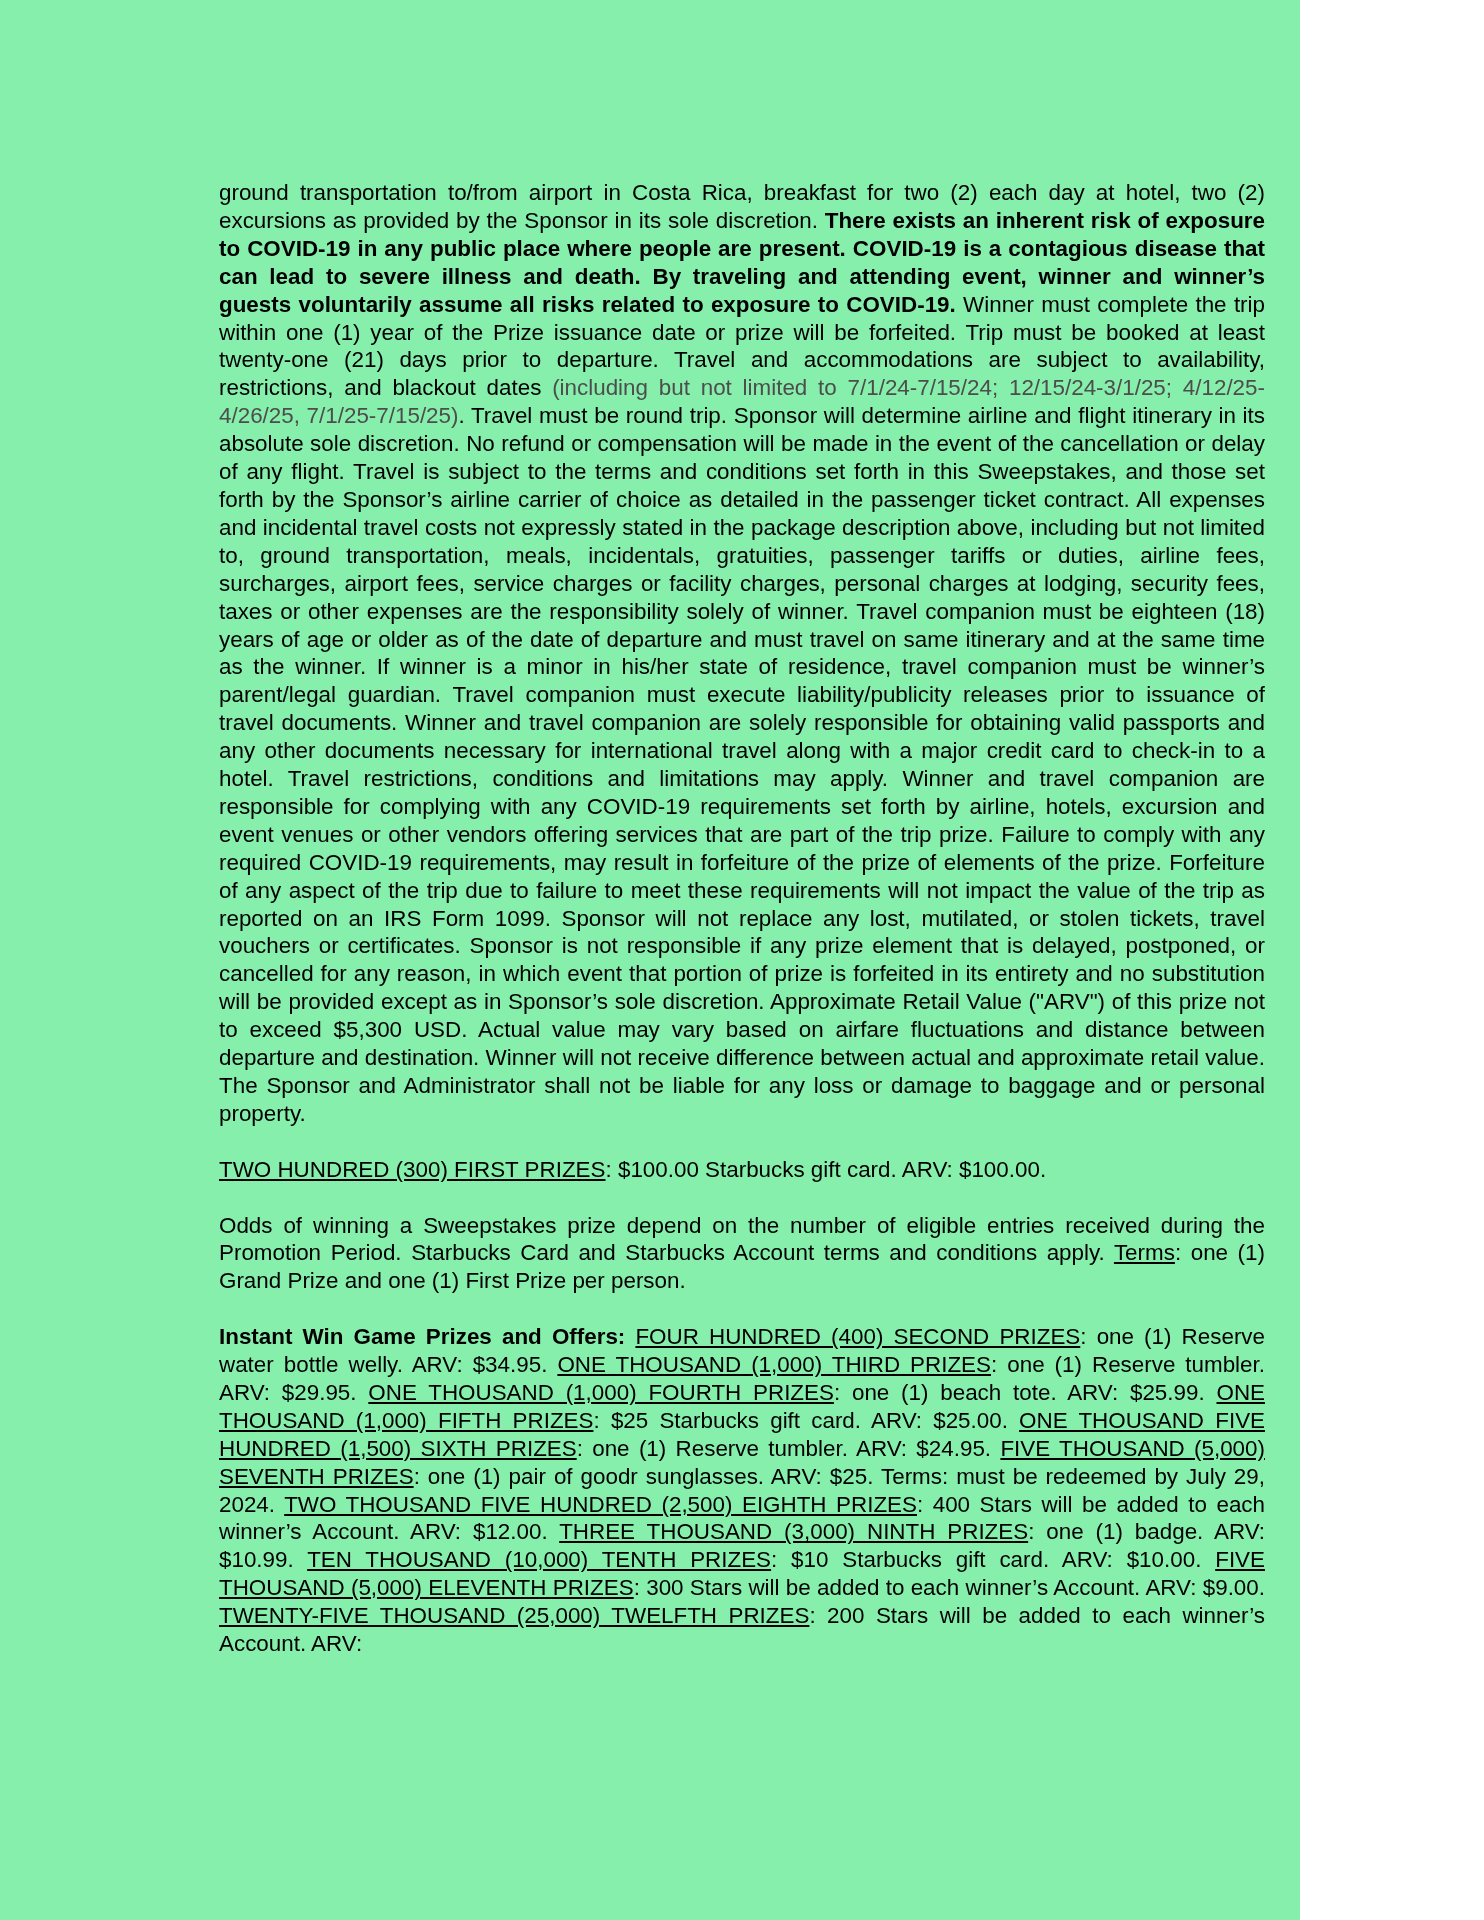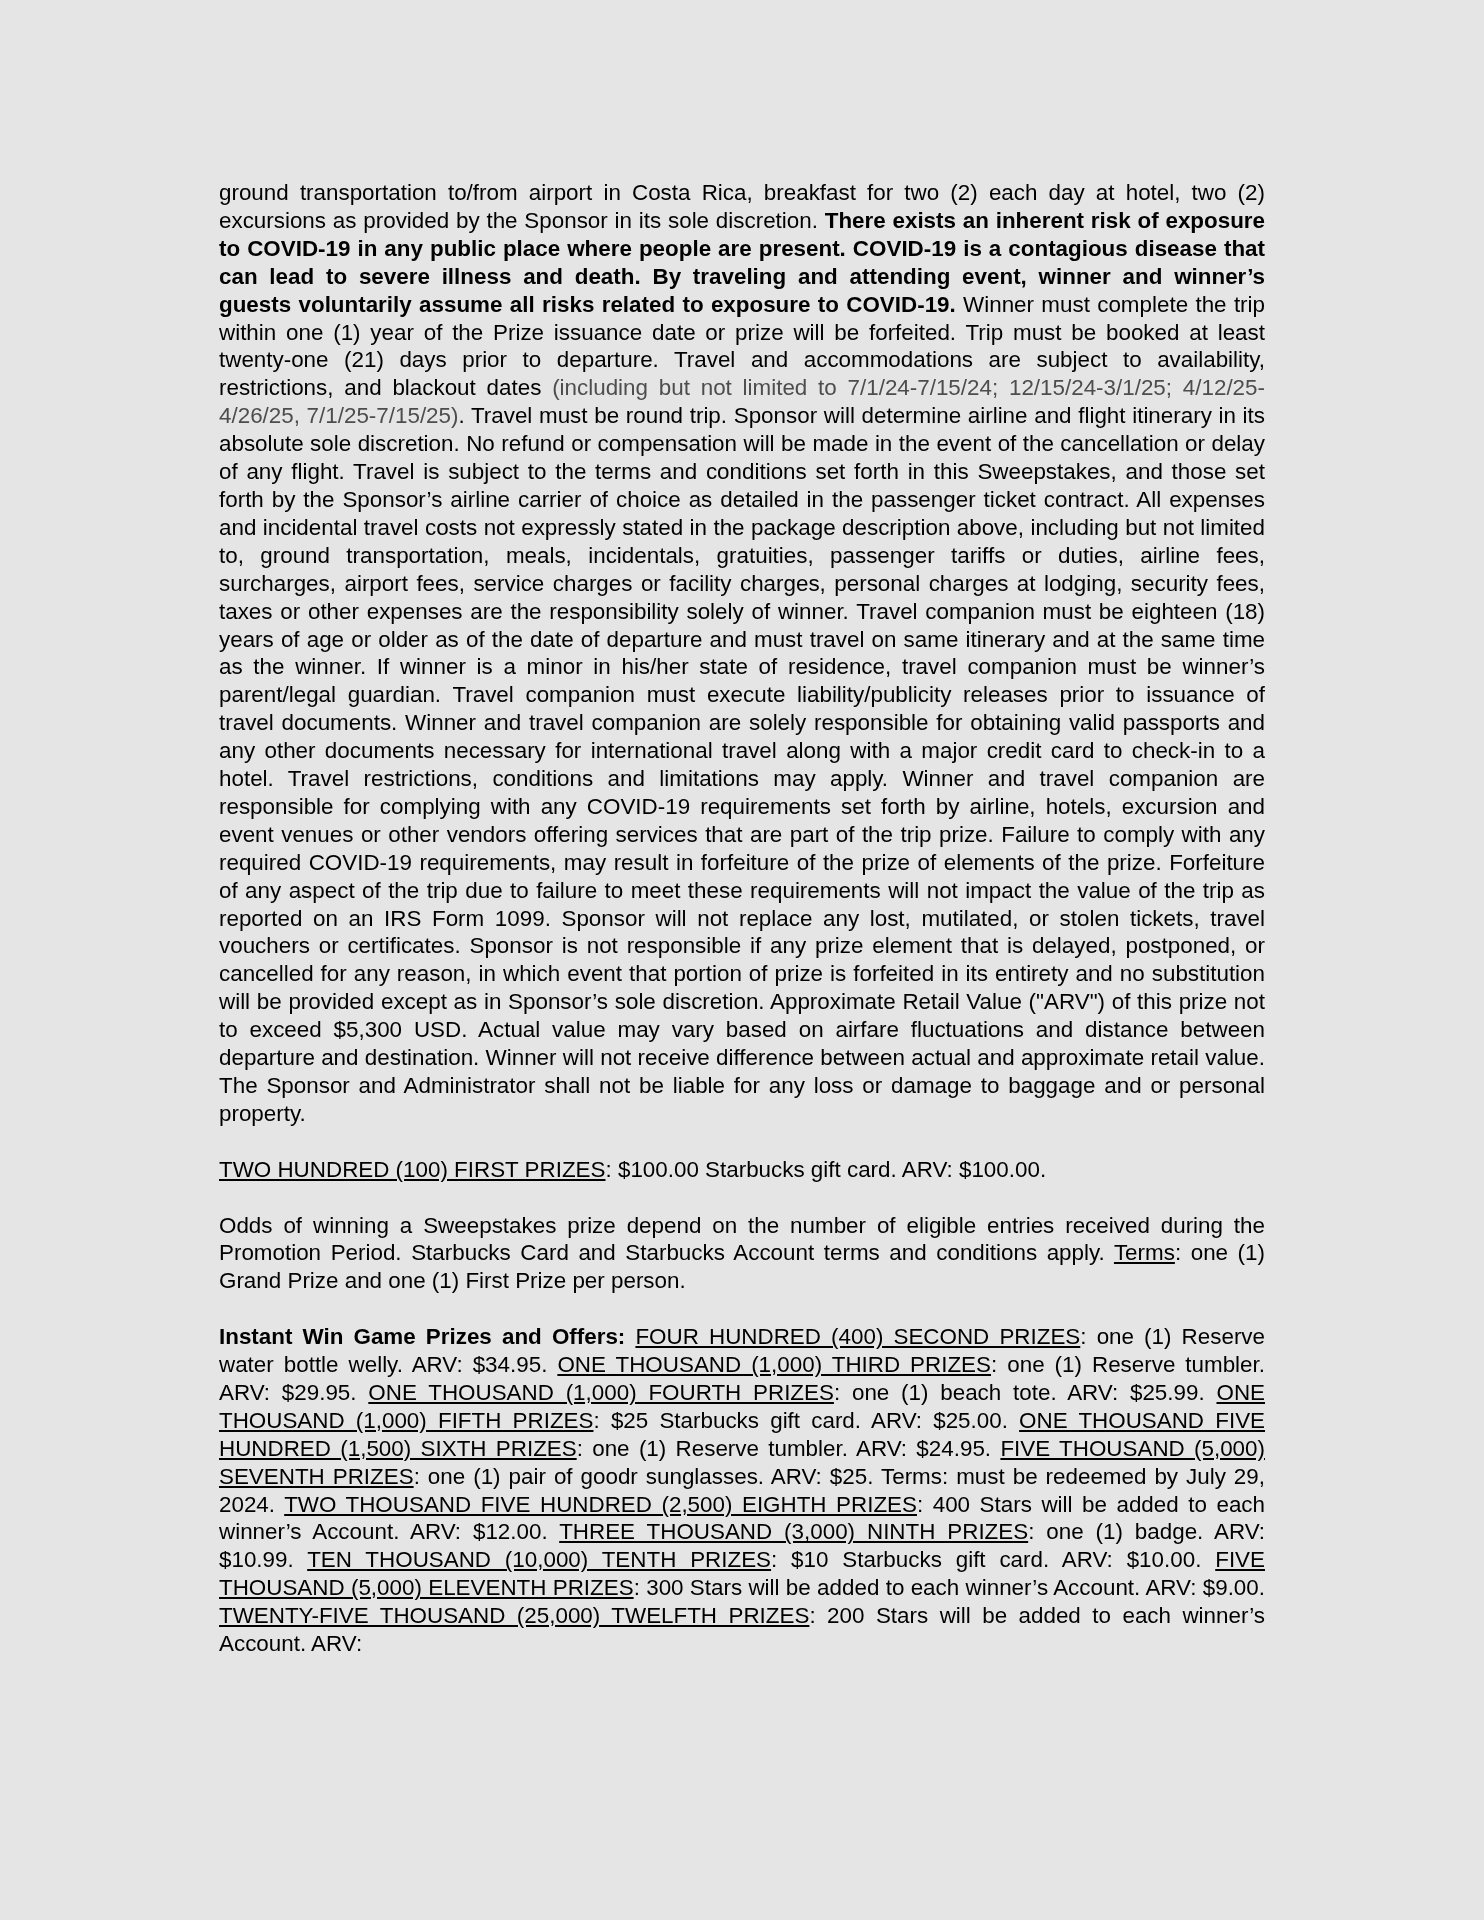--- a/index.html
+++ b/index.html
@@ -2,23 +2,23 @@
 <html><head>
 <meta charset="utf-8">
 <style>
   html, body {
     margin: 0;
     padding: 0;
     background: #ffffff;
   }
   .page {
     position: relative;
-    width: 1484px;
+    width: 1300px;
     height: 1920px;
-    background: #e5e5e5;
+    background: #86efac;
     overflow: hidden;
   }
   .content {
     position: absolute;
     left: 219px;
     top: 179px;
     width: 1046px;
     font-family: "Liberation Sans", sans-serif;
     font-size: 22.4px;
     line-height: 27.9px;
@@ -33,17 +33,17 @@
   .b { font-weight: bold; }
   .u { text-decoration: underline; }
   .muted { color: #4d4d4d; }
 </style>
 </head>
 <body>
 
 <div class="page">
   <div class="content">
       <p class="para"><span>ground transportation to/from airport in Costa Rica, breakfast for two (2) each day at hotel, two (2) excursions as provided by the Sponsor in its sole discretion. </span><span class="b">There exists an inherent risk of exposure to COVID-19 in any public place where people are present. COVID-19 is a contagious disease that can lead to severe illness and death. By traveling and attending event, winner and winner’s guests voluntarily assume all risks related to exposure to COVID-19.</span><span> Winner must complete the trip within one (1) year of the Prize issuance date or prize will be forfeited. Trip must be booked at least twenty-one (21) days prior to departure.  Travel and accommodations are subject to availability, restrictions, and blackout dates </span><span class="muted">(including but not limited to 7/1/24-7/15/24; 12/15/24-3/1/25; 4/12/25-4/26/25, 7/1/25-7/15/25)</span><span>.  Travel must be round trip.  Sponsor will determine airline and flight itinerary in its absolute sole discretion.  No refund or compensation will be made in the event of the cancellation or delay of any flight.  Travel is subject to the terms and conditions set forth in this Sweepstakes, and those set forth by the Sponsor’s airline carrier of choice as detailed in the passenger ticket contract.  All expenses and incidental travel costs not expressly stated in the package description above, including but not limited to, ground transportation, meals, incidentals, gratuities, passenger tariffs or duties, airline fees, surcharges, airport fees, service charges or facility charges, personal charges at lodging, security fees, taxes or other expenses are the responsibility solely of winner.  Travel companion must be eighteen (18) years of age or older as of the date of departure and must travel on same itinerary and at the same time as the winner.  If winner is a minor in his/her state of residence, travel companion must be winner’s parent/legal guardian.   Travel companion must execute liability/publicity releases prior to issuance of travel documents. Winner and travel companion are solely responsible for obtaining valid passports and any other documents necessary for international travel along with a major credit card to check-in to a hotel.  Travel restrictions, conditions and limitations may apply. Winner and travel companion are responsible for complying with any COVID-19 requirements set forth by airline, hotels, excursion and event venues or other vendors offering services that are part of the trip prize. Failure to comply with any required COVID-19 requirements, may result in forfeiture of the prize of elements of the prize.  Forfeiture of any aspect of the trip due to failure to meet these requirements will not impact the value of the trip as reported on an IRS Form 1099. Sponsor will not replace any lost, mutilated, or stolen tickets, travel vouchers or certificates.  Sponsor is not responsible if any prize element that is delayed, postponed, or cancelled for any reason, in which event that portion of prize is forfeited in its entirety and no substitution will be provided except as in Sponsor’s sole discretion. Approximate Retail Value ("ARV") of this prize not to exceed $5,300 USD.  Actual value may vary based on airfare fluctuations and distance between departure and destination.  Winner will not receive difference between actual and approximate retail value. The Sponsor and Administrator shall not be liable for any loss or damage to baggage and or personal property.</span></p>
-      <p class="para"><span class="u">TWO HUNDRED (100) FIRST PRIZES</span><span>: $100.00 Starbucks gift card. ARV: $100.00.</span></p>
+      <p class="para"><span class="u">TWO HUNDRED (300) FIRST PRIZES</span><span>: $100.00 Starbucks gift card. ARV: $100.00.</span></p>
       <p class="para"><span>Odds of winning a Sweepstakes prize depend on the number of eligible entries received during the Promotion Period. Starbucks Card and Starbucks Account terms and conditions apply. </span><span class="u">Terms</span><span>: one (1) Grand Prize and one (1) First Prize per person.</span></p>
       <p class="para"><span class="b">Instant Win Game Prizes and Offers: </span><span class="u">FOUR HUNDRED (400) SECOND PRIZES</span><span>: one (1) Reserve water bottle welly. ARV: $34.95.  </span><span class="u">ONE THOUSAND (1,000) THIRD PRIZES</span><span>: one (1) Reserve tumbler. ARV: $29.95. </span><span class="u">ONE THOUSAND (1,000) FOURTH PRIZES</span><span>: one (1) beach tote. ARV: $25.99.  </span><span class="u">ONE THOUSAND (1,000) FIFTH PRIZES</span><span>: $25 Starbucks gift card. ARV: $25.00.  </span><span class="u">ONE THOUSAND FIVE HUNDRED (1,500) SIXTH PRIZES</span><span>: one (1) Reserve tumbler. ARV: $24.95. </span><span class="u">FIVE THOUSAND (5,000) SEVENTH PRIZES</span><span>: one (1) pair of goodr sunglasses. ARV: $25. Terms: must be redeemed by July 29, 2024. </span><span class="u">TWO THOUSAND FIVE HUNDRED (2,500) EIGHTH PRIZES</span><span>: 400 Stars will be added to each winner’s Account. ARV: $12.00.  </span><span class="u">THREE THOUSAND (3,000) NINTH PRIZES</span><span>: one (1) badge. ARV: $10.99.  </span><span class="u">TEN THOUSAND (10,000) TENTH PRIZES</span><span>: $10 Starbucks gift card. ARV: $10.00.  </span><span class="u">FIVE THOUSAND (5,000) ELEVENTH PRIZES</span><span>: 300 Stars will be added to each winner’s Account. ARV: $9.00.  </span><span class="u">TWENTY-FIVE THOUSAND (25,000) TWELFTH PRIZES</span><span>: 200 Stars will be added to each winner’s Account. ARV:</span></p>
     </div>
 </div>
 
 </body></html>

